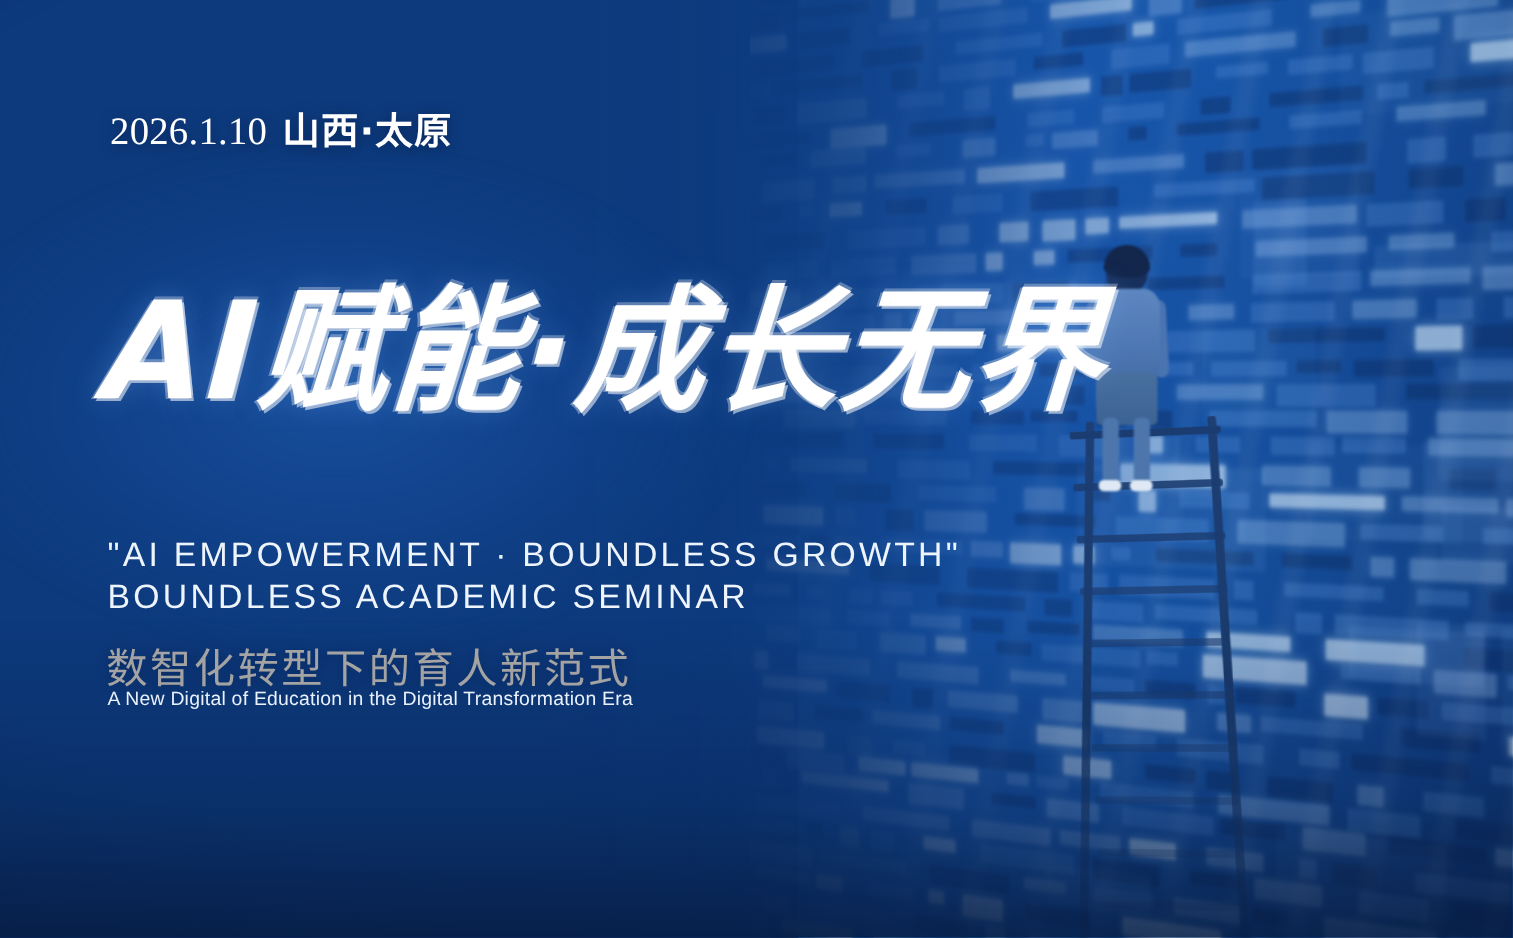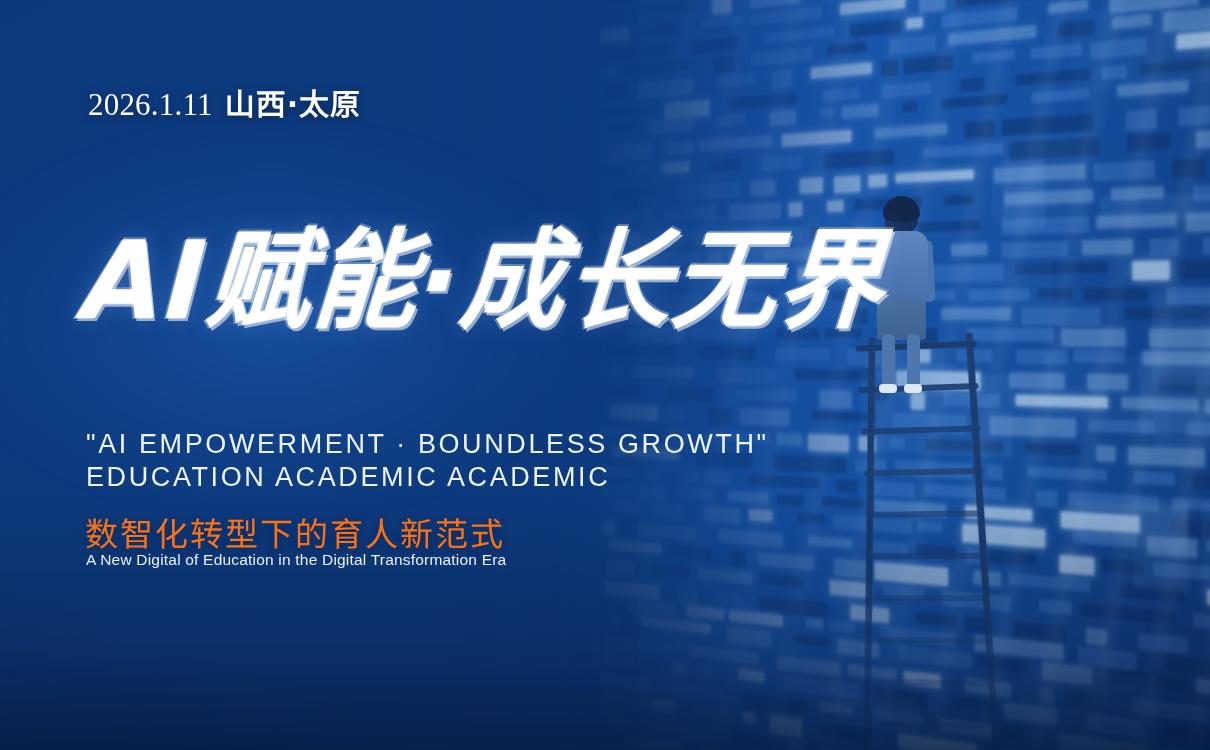--- a/index.html
+++ b/index.html
@@ -334,21 +334,21 @@
     font-weight: 400;
     letter-spacing: 2.6px;
     line-height: 33px;
     white-space: nowrap;
   }
 
   .tagline-cn {
     position: absolute;
     left: 85px;
     top: 508px;
-    color: #f97316;
+    color: #a3a3a3;
     font-family: "DejaVu Sans", "Liberation Sans", sans-serif;
     font-size: 33px;
     font-weight: 400;
     letter-spacing: 2px;
     white-space: nowrap;
     text-shadow: 0 2px 10px rgba(5,24,60,0.45);
   }
 
   .tagline-en {
     position: absolute;
@@ -781,28 +781,28 @@
   </div>
 
   <div class="glint"></div>
   <div class="glint2"></div>
 
   <div class="bg-vignette"></div>
 
   <div class="content">
 
     <div class="date-line">
-      <span class="date">2026.1.11</span><span class="place">山西·太原</span>
+      <span class="date">2026.1.10</span><span class="place">山西·太原</span>
     </div>
 
     <div class="title-main">AI赋能·成长无界</div>
 
 
     <div class="title-en">
       <div>"AI EMPOWERMENT · BOUNDLESS GROWTH"</div>
-      <div>EDUCATION ACADEMIC ACADEMIC</div>
+      <div>BOUNDLESS ACADEMIC SEMINAR</div>
     </div>
 
     <div class="tagline-cn">数智化转型下的育人新范式</div>
     <div class="tagline-en">A New Digital of Education in the Digital Transformation Era</div>
 
   </div>
 </div>
 
 </body></html>

